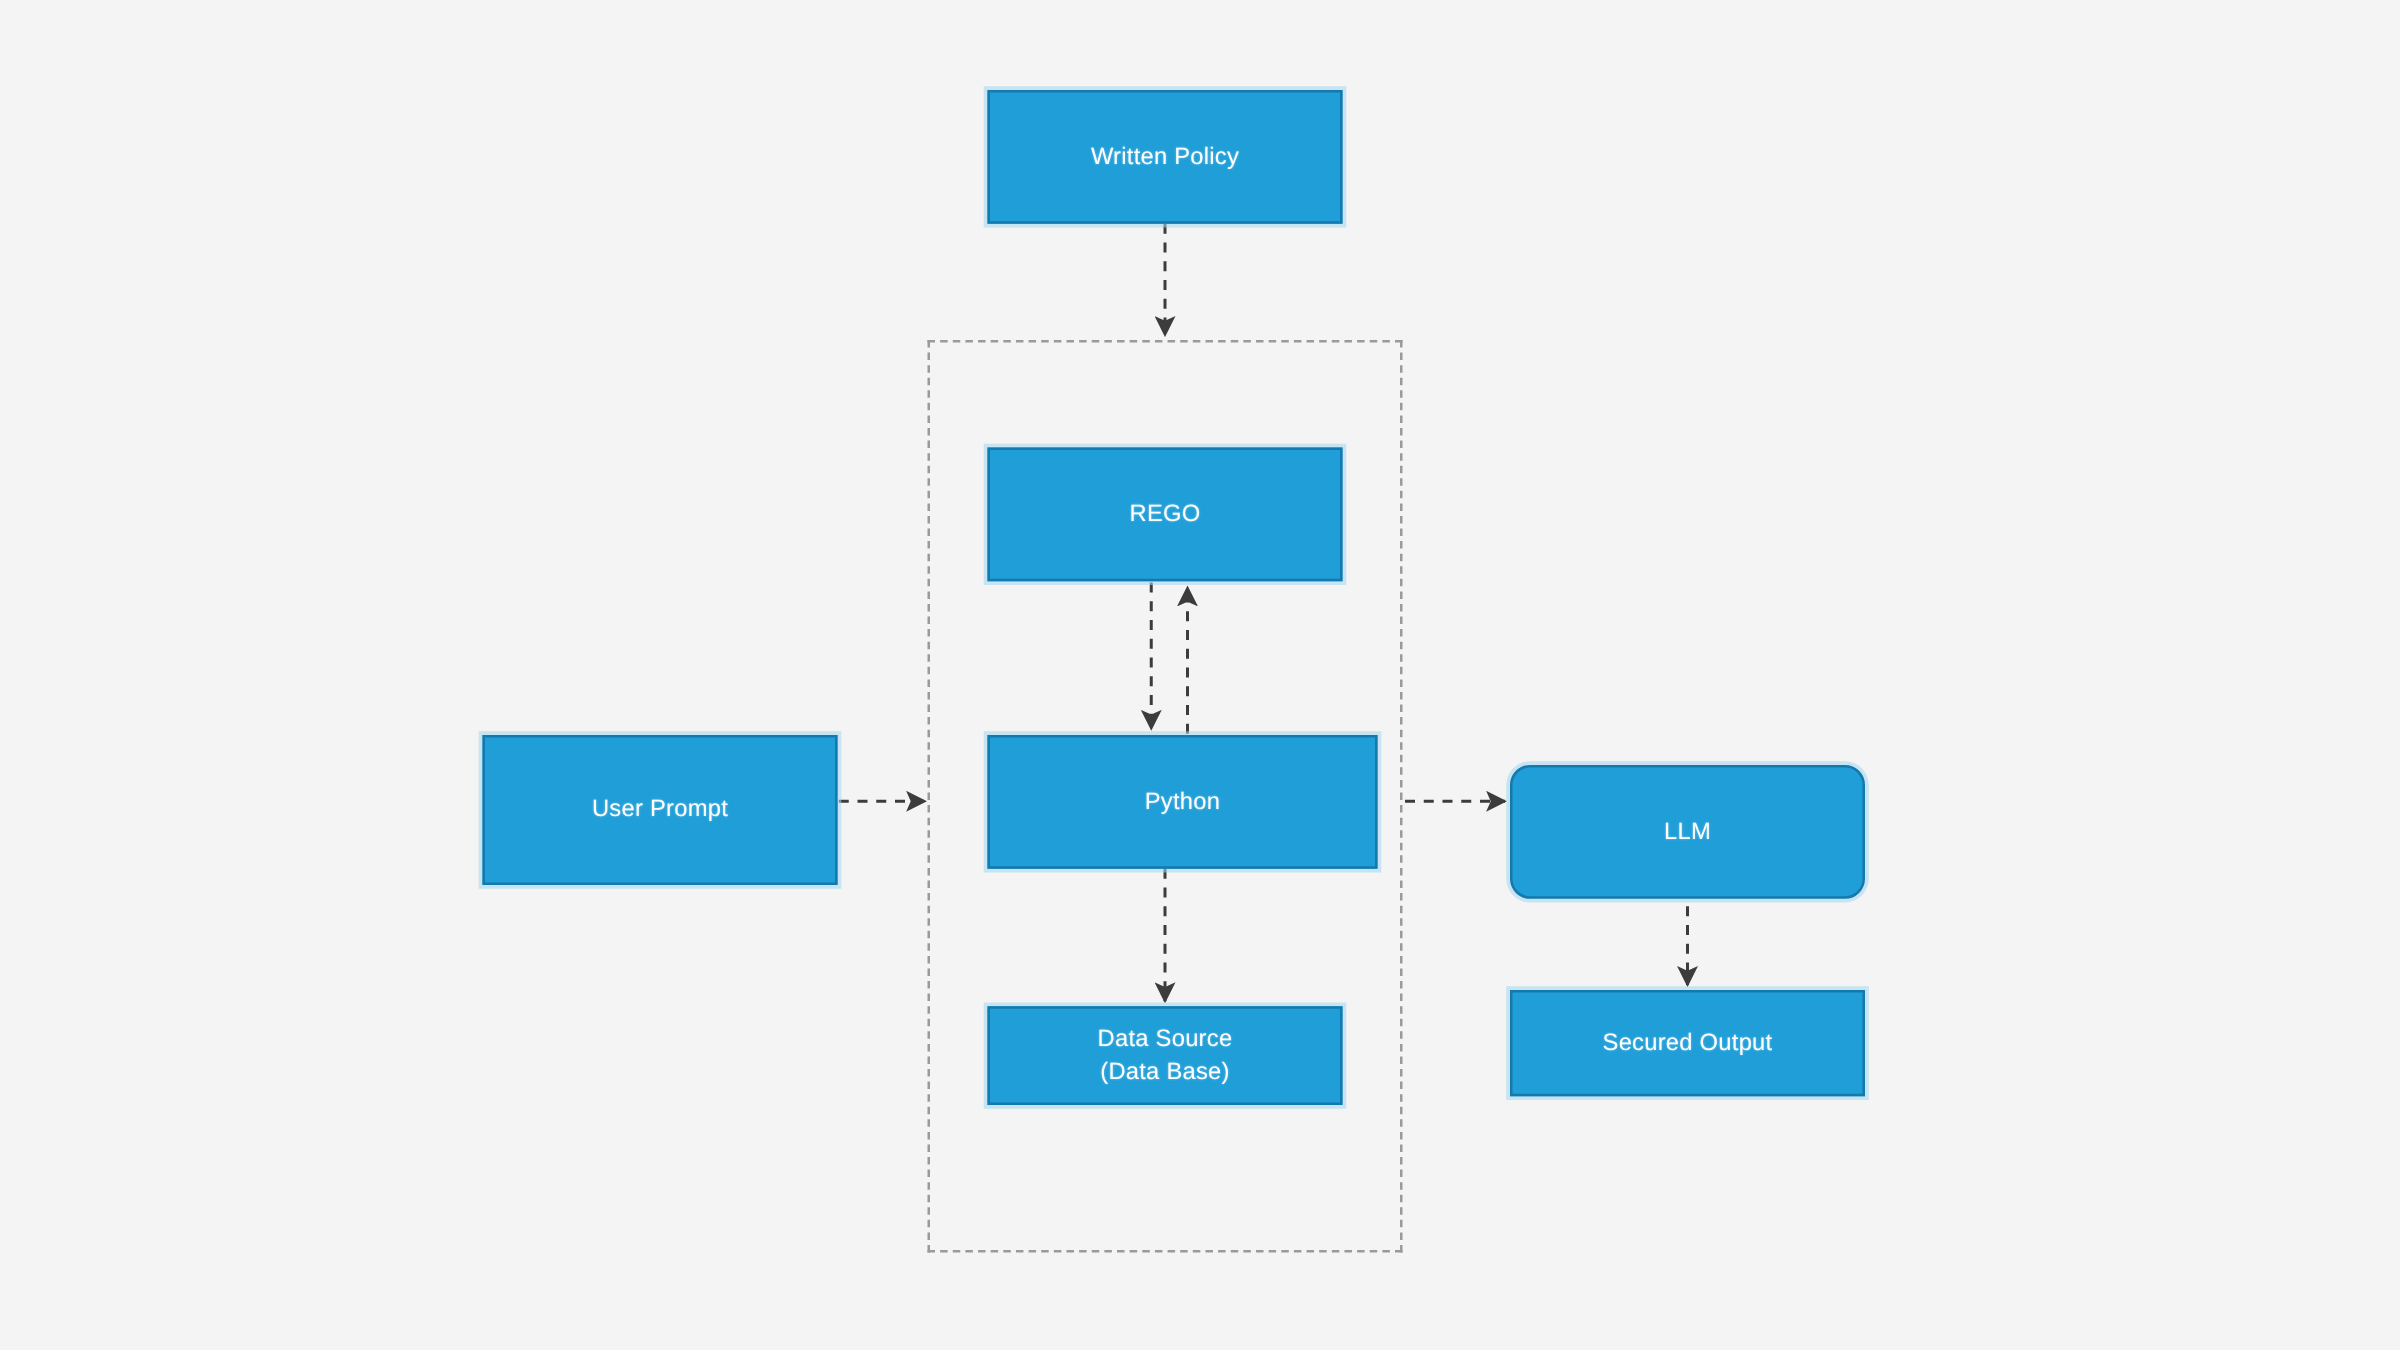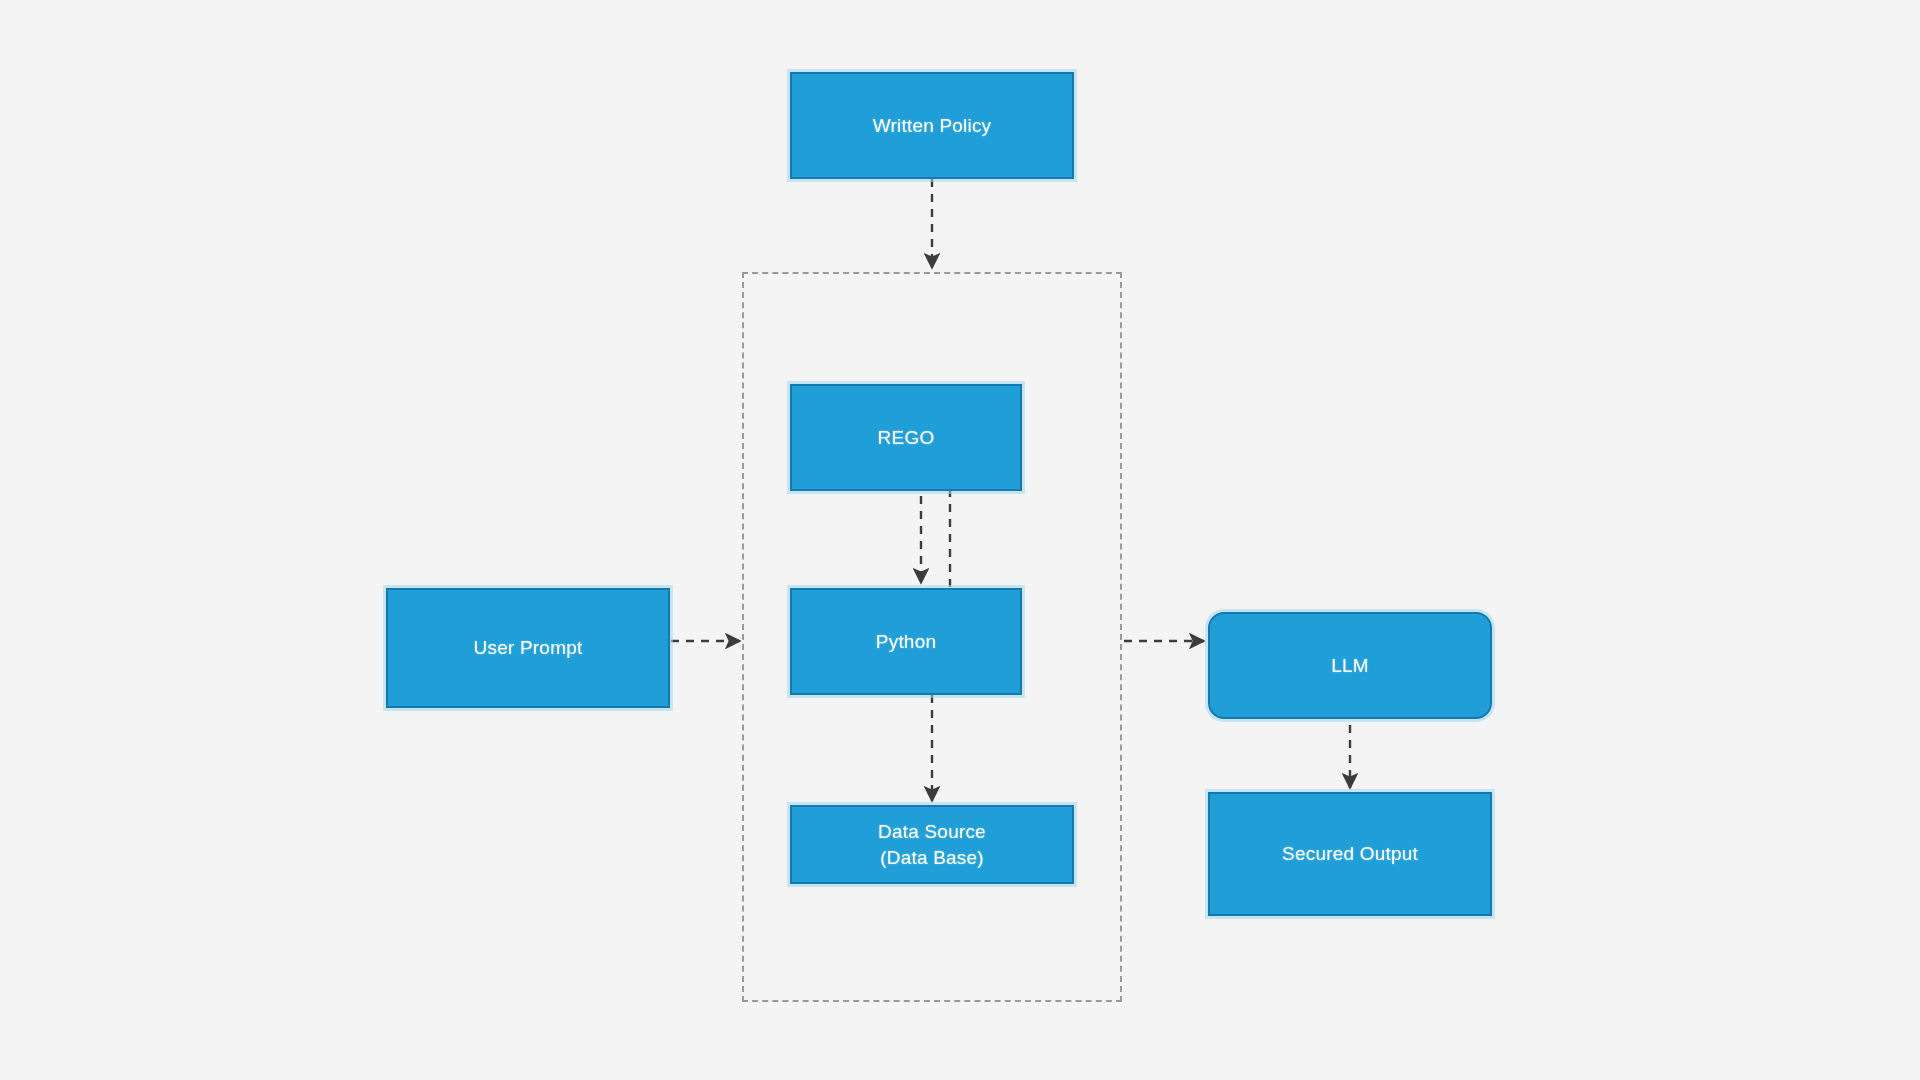--- a/index.html
+++ b/index.html
@@ -56,26 +56,26 @@
     line-height: 1.35;
     text-align: center;
     letter-spacing: 0.2px;
     text-shadow: 0 0 2px rgba(255,255,255,0.45);
     white-space: pre-line;
     padding: 0 8px;
     user-select: none;
   }
   
   #node-written-policy { left: 790px; top: 72px;  width: 284px; height: 107px; }
-  #node-rego          { left: 790px; top: 358px; width: 232px; height: 107px; margin-top: 26px; }
-  #node-python        { left: 790px; top: 588px; width: 232px; height: 107px; }
+  #node-rego          { left: 790px; top: 358px; width: 284px; height: 107px; }
+  #node-python        { left: 790px; top: 588px; width: 312px; height: 107px; }
   #node-data-source   { left: 790px; top: 805px; width: 284px; height: 79px; }
   #node-user-prompt   { left: 386px; top: 588px; width: 284px; height: 120px; }
   #node-llm           { left: 1208px; top: 612px; width: 284px; height: 107px; border-radius: 16px; }
-  #node-secured-output{ left: 1208px; top: 792px; width: 284px; height: 124px; }
+  #node-secured-output{ left: 1208px; top: 792px; width: 284px; height: 85px; }
   #policy-engine-group{ left: 742px; top: 272px; width: 380px; height: 730px; }
 </style>
 </head>
 <body>
 
 <div id="diagram-canvas">
 
   <svg id="connector-layer" viewBox="0 0 1920 1080" width="1920" height="1080" xmlns="http://www.w3.org/2000/svg">
     <defs>
       <marker id="arrowhead" viewBox="0 0 10 10" refX="9" refY="5" markerWidth="7" markerHeight="7" orient="auto-start-reverse">

